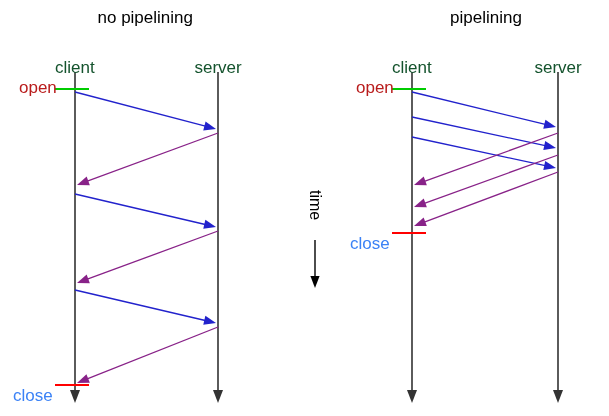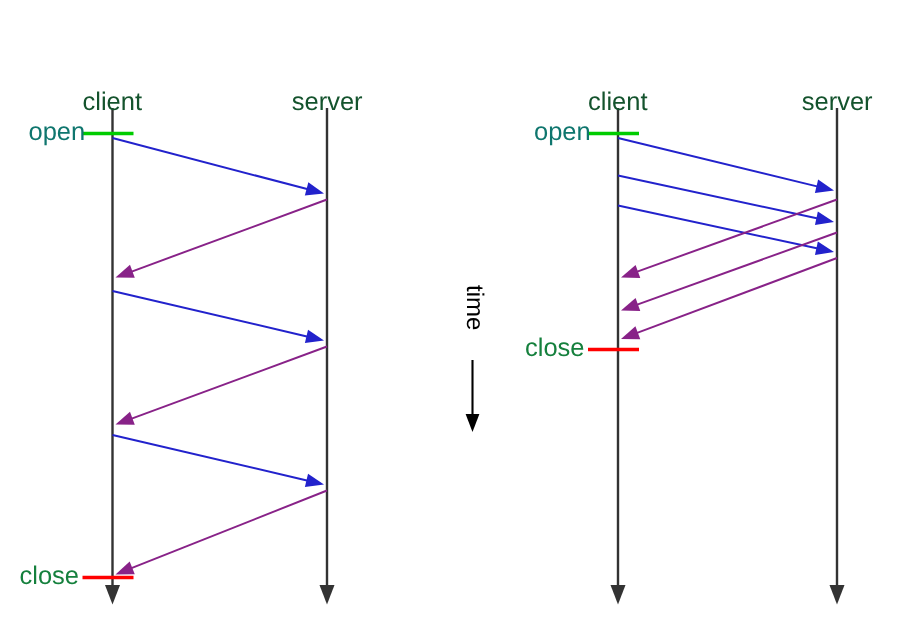--- a/index.html
+++ b/index.html
@@ -2,22 +2,22 @@
 <html><head>
 <meta charset="utf-8">
 <style>
   html,body{margin:0;padding:0;background:#ffffff;}
   #root{position:relative;width:609px;height:416px;background:#ffffff;
         font-family:"Liberation Sans","DejaVu Sans",sans-serif;overflow:hidden;}
   svg{position:absolute;left:0;top:0;width:609px;height:416px;}
   .lbl{position:absolute;white-space:nowrap;}
   .title{font-size:17px;color:#000000;}
   .actor{font-size:17px;color:#14532d;}
-  .open-lbl{font-size:17px;color:#0f766e;}
-  .close-lbl{font-size:17px;color:#15803d;}
+  .open-lbl{font-size:17px;color:#b91c1c;}
+  .close-lbl{font-size:17px;color:#3b82f6;margin-top:12px;}
   .time-lbl{font-size:16px;color:#000000;transform:rotate(90deg);transform-origin:left top;}
 </style>
 </head>
 <body>
 
 <div id="root">
   <svg id="vec" viewBox="0 0 609 416" xmlns="http://www.w3.org/2000/svg">
       <g>
         <line x1="75" y1="72" x2="75" y2="393" stroke="#333333" stroke-width="1.6"></line>
         <polygon points="75,403 70,390 80,390" fill="#333333"></polygon>
@@ -60,18 +60,20 @@
       </g>
       <g>
         <line x1="315" y1="240" x2="315" y2="278" stroke="#000000" stroke-width="1.4"></line>
         <polygon points="315,288 310.4,276 319.6,276" fill="#000000"></polygon>
       </g>
     </svg>
 <div class="lbl actor" style="left: 55px; top: 58px;">client</div>
     <div class="lbl actor" style="left: 194.5px; top: 58px;">server</div>
     <div class="lbl open-lbl" style="left: 19px; top: 78px;">open</div>
     <div class="lbl close-lbl" style="left: 13px; top: 374px;">close</div>
+    <div class="lbl title" style="left: 97.5px; top: 8px;">no pipelining</div>
     <div class="lbl actor" style="left: 392px; top: 58px;">client</div>
     <div class="lbl actor" style="left: 534.5px; top: 58px;">server</div>
     <div class="lbl open-lbl" style="left: 356px; top: 78px;">open</div>
     <div class="lbl close-lbl" style="left: 350px; top: 222px;">close</div>
+    <div class="lbl title" style="left: 450px; top: 8px;">pipelining</div>
     <div class="lbl time-lbl" style="left: 324px; top: 190px;">time</div>
   </div>
 
 </body></html>

